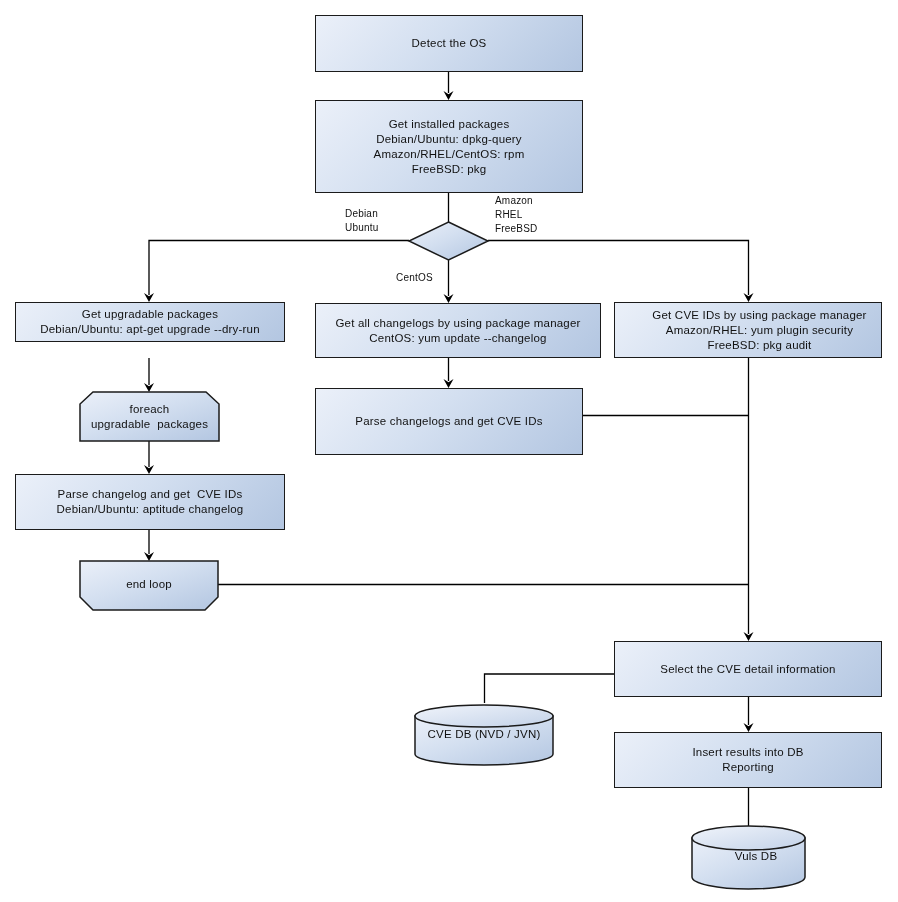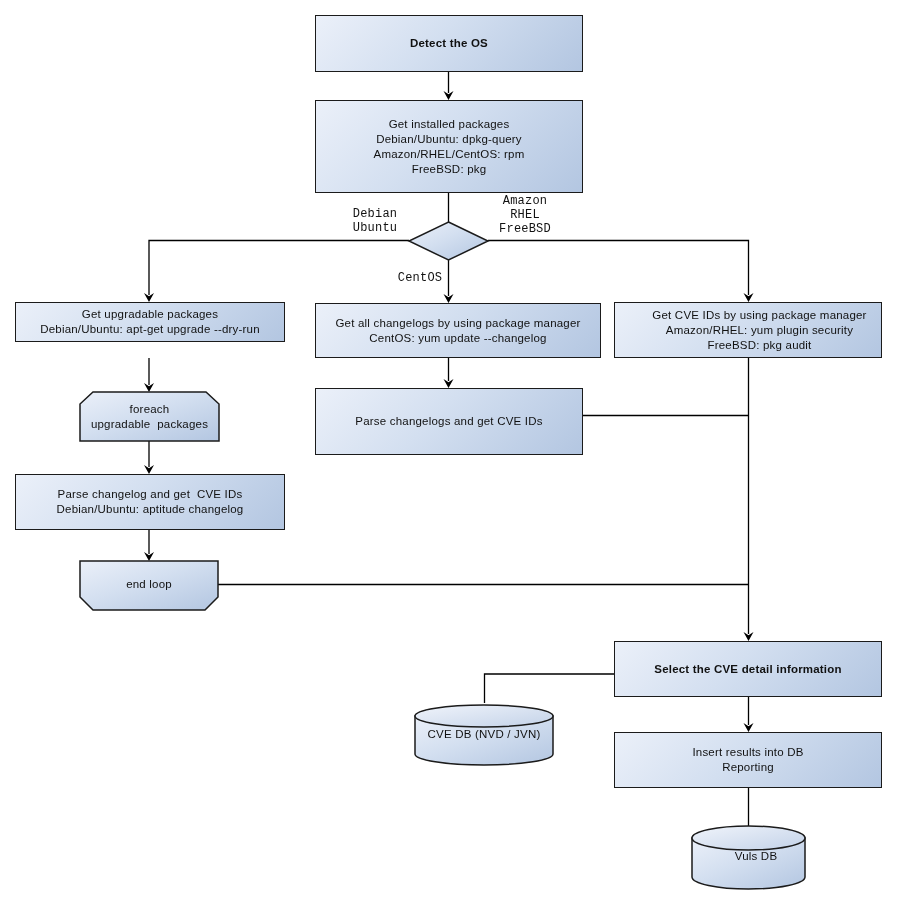--- a/index.html
+++ b/index.html
@@ -29,26 +29,24 @@
   }
   .node-text {
     font-size: 11.5px;
     line-height: 15px;
     letter-spacing: 0.2px;
     white-space: pre-wrap;
     text-align: center;
   }
   .free-label {
     position: absolute;
-    font-size: 12px;
+    font-size: 10px;
     line-height: 14px;
     letter-spacing: 0.2px;
     white-space: pre-wrap;
-    text-align: center;
-    font-family: Liberation Mono, monospace;
   }
   .shape-label {
     position: absolute;
     font-size: 11.5px;
     line-height: 15px;
     letter-spacing: 0.2px;
     white-space: pre-wrap;
     text-align: center;
   }
 </style>
@@ -122,21 +120,21 @@
       <path d="M415,716 L415,754 A69,11 0 0 0 553,754 L553,716 Z" fill="url(#nodeGrad)" stroke="#1b1b1b" stroke-width="1.5"></path>
       <ellipse cx="484" cy="716" rx="69" ry="11" fill="url(#topGrad)" stroke="#1b1b1b" stroke-width="1.5"></ellipse>
     </g>
 
     <g>
       <path d="M692,838 L692,877 A56.5,12 0 0 0 805,877 L805,838 Z" fill="url(#nodeGrad)" stroke="#1b1b1b" stroke-width="1.5"></path>
       <ellipse cx="748.5" cy="838" rx="56.5" ry="12" fill="url(#topGrad)" stroke="#1b1b1b" stroke-width="1.5"></ellipse>
     </g>
   </svg>
 
-  <div class="box" style="left:315px; top:15px; width:268px; height:57px;font-weight:bold;">
+  <div class="box" style="left:315px; top:15px; width:268px; height:57px;">
     <div class="node-text">Detect the OS</div>
   </div>
 
   <div class="box" style="left:315px; top:100px; width:268px; height:93px;">
     <div class="node-text">Get installed packages
 Debian/Ubuntu: dpkg-query
 Amazon/RHEL/CentOS: rpm
 FreeBSD: pkg</div>
   </div>
 
@@ -158,21 +156,21 @@
 
   <div class="box" style="left:315px; top:388px; width:268px; height:67px;">
     <div class="node-text">Parse changelogs and get CVE IDs</div>
   </div>
 
   <div class="box" style="left:15px; top:474px; width:270px; height:56px;">
     <div class="node-text">Parse changelog and get  CVE IDs
 Debian/Ubuntu: aptitude changelog</div>
   </div>
 
-  <div class="box" style="left:614px; top:641px; width:268px; height:56px;font-weight:bold;">
+  <div class="box" style="left:614px; top:641px; width:268px; height:56px;">
     <div class="node-text">Select the CVE detail information</div>
   </div>
 
   <div class="box" style="left:614px; top:732px; width:268px; height:56px;">
     <div class="node-text">Insert results into DB
 Reporting</div>
   </div>
 
   <div class="shape-label" style="left:80px; top:402px; width:139px;">foreach
 upgradable  packages</div>

